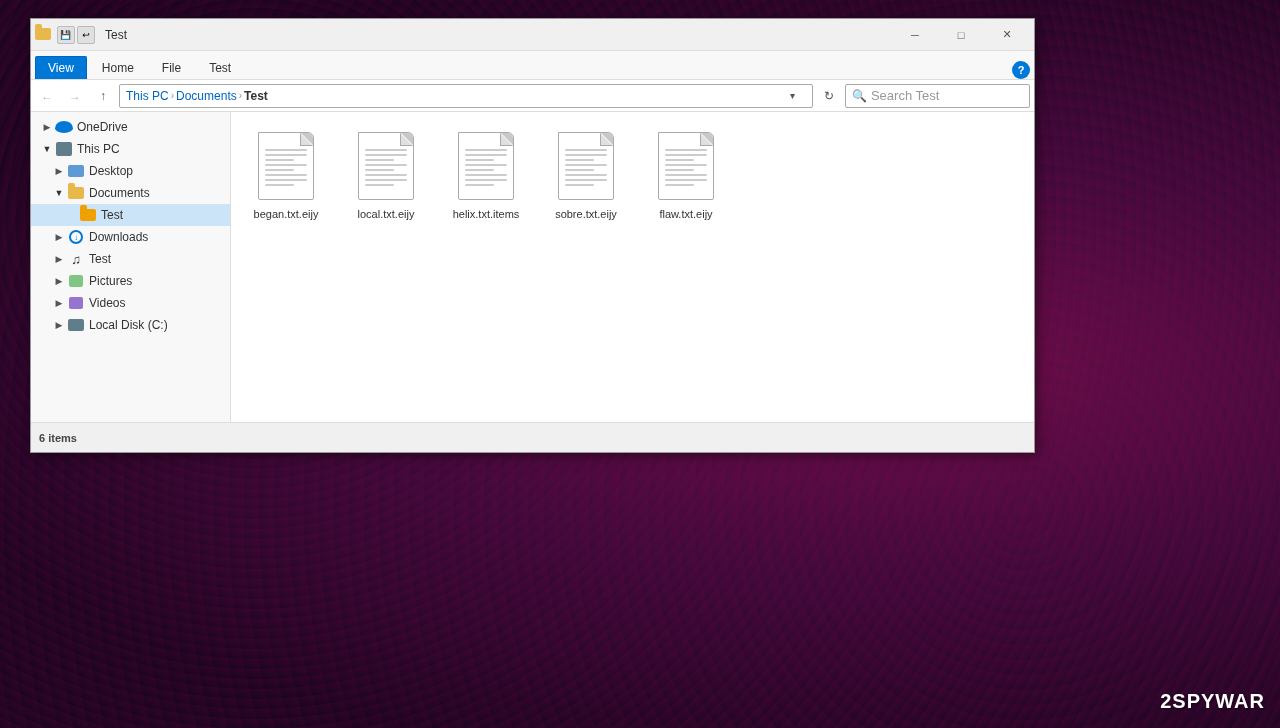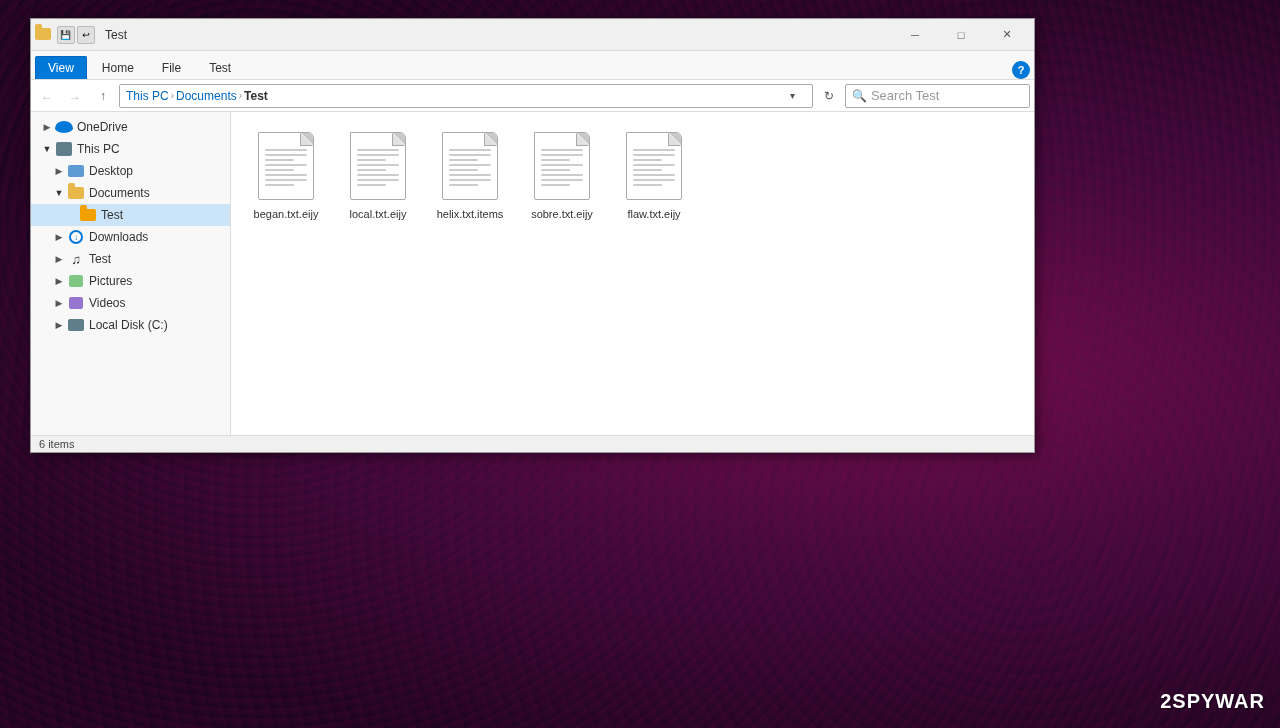--- a/index.html
+++ b/index.html
@@ -405,21 +405,21 @@
       border-radius: 2px 2px 0 0;
     }
 
     
     .file-view {
       flex: 1;
       padding: 10px;
       display: flex;
       flex-wrap: wrap;
       align-content: flex-start;
-      gap: 2px;
+      gap: 10px;
       overflow-y: auto;
     }
 
     .file-item {
       width: 90px;
       display: flex;
       flex-direction: column;
       align-items: center;
       padding: 6px 4px;
       cursor: pointer;
@@ -493,29 +493,30 @@
       font-size: 11px;
       text-align: center;
       color: #333;
       margin-top: 4px;
       word-break: break-all;
       line-height: 1.3;
     }
 
     
     .status-bar {
-      height: 17px;
+      height: 30px;
       background: #f0f0f0;
       border-top: 1px solid #ddd;
       display: flex;
       align-items: center;
       padding: 0 8px;
       font-size: 11px;
       color: #444;
       flex-shrink: 0;
+      font-weight: bold;
     }
 
     
     ::-webkit-scrollbar { width: 8px; }
     ::-webkit-scrollbar-track { background: #f0f0f0; }
     ::-webkit-scrollbar-thumb { background: #c0c0c0; border-radius: 4px; }
 
     
     .spywar-logo {
       position: absolute;

